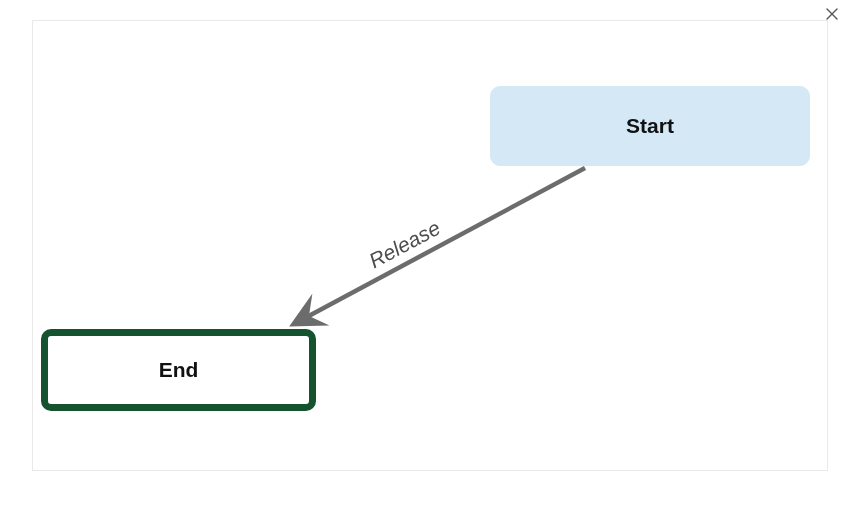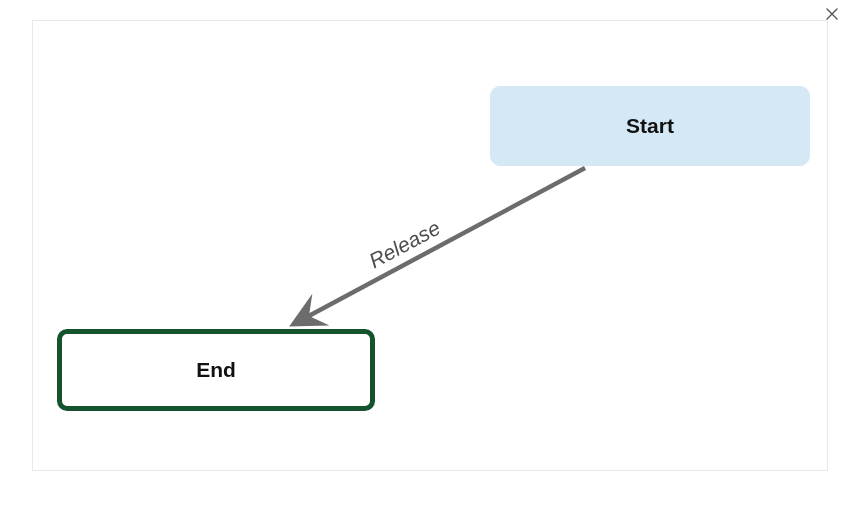--- a/index.html
+++ b/index.html
@@ -45,25 +45,24 @@
       left: 490px;
       top: 86px;
       width: 320px;
       height: 80px;
       background: #d4e9f5;
       border: 1px solid #d4e9f5;
     }
     .node-end {
       left: 41px;
       top: 329px;
-      width: 318px;
+      width: 275px;
       height: 82px;
       background: #ffffff;
-      border: 5px solid #14532d;
-      margin-left: 16px;
+      border: 7px solid #14532d;
     }
     .edge-overlay {
       position: absolute;
       inset: 0;
       width: 850px;
       height: 507px;
       pointer-events: none;
     }
     .edge-label {
       position: absolute;

